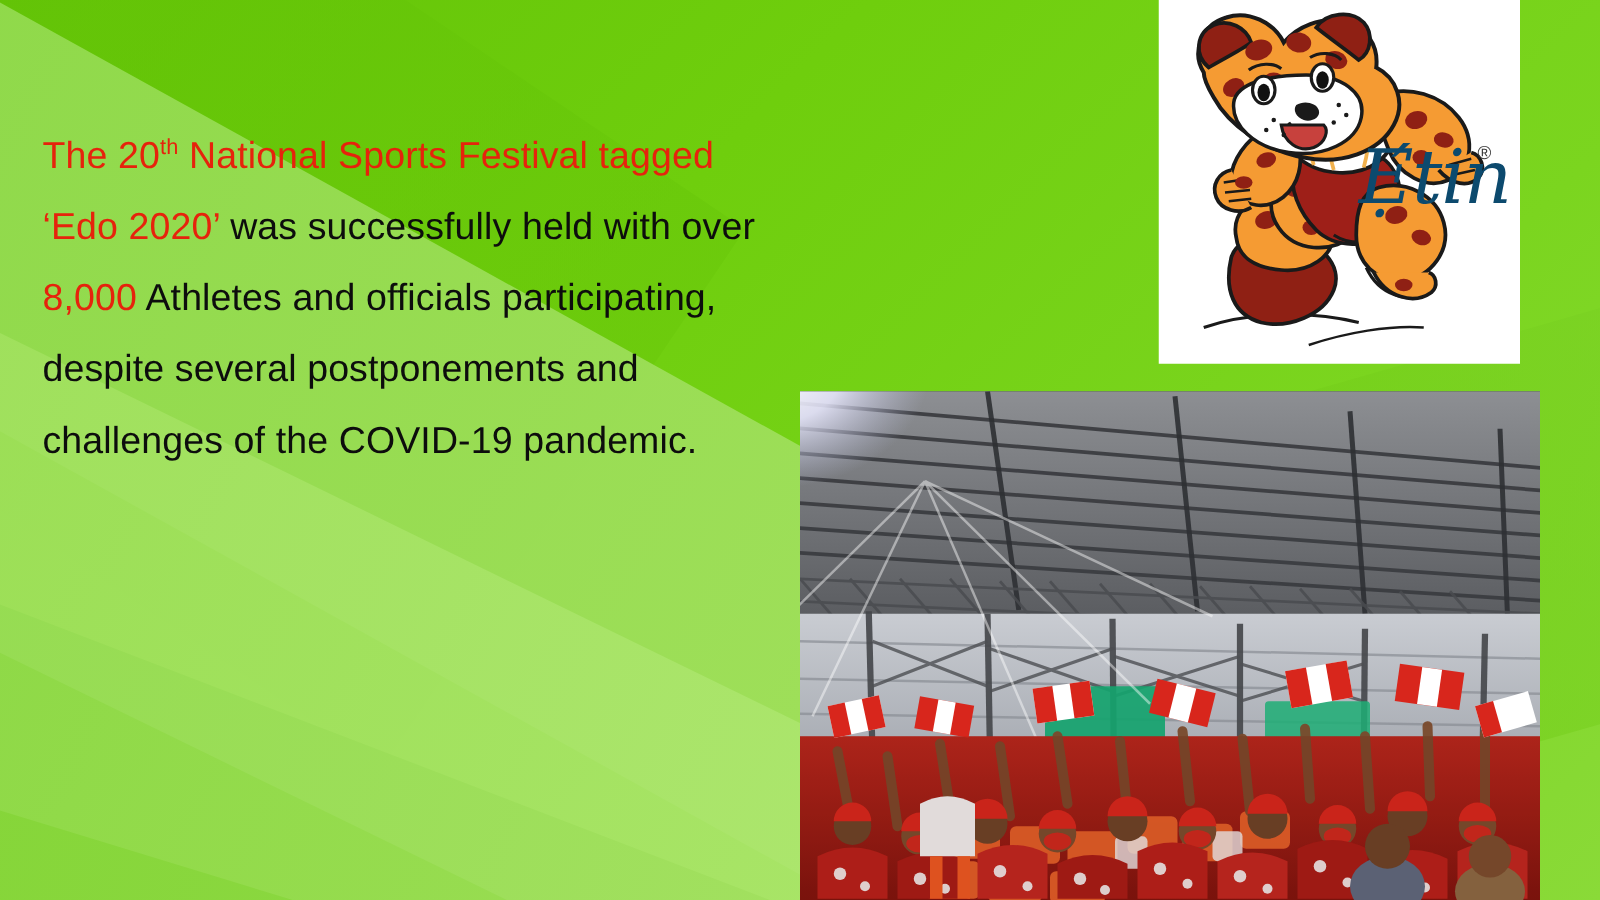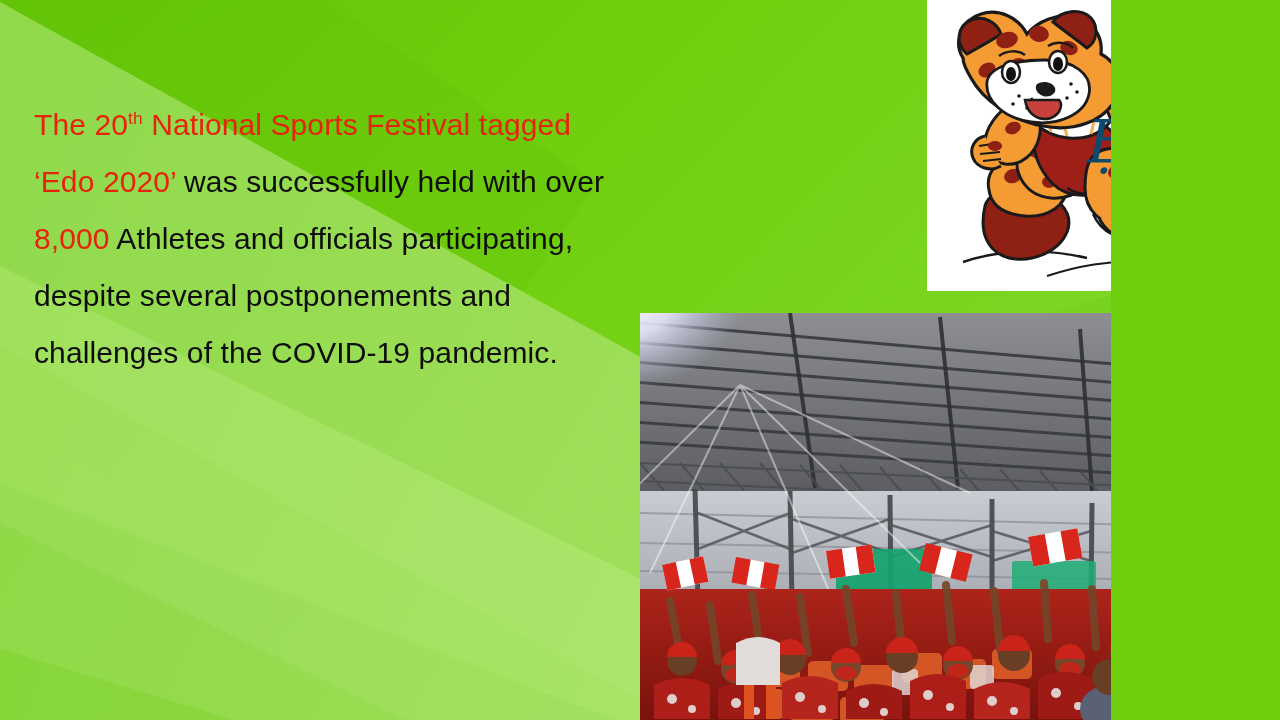--- a/index.html
+++ b/index.html
@@ -2,21 +2,21 @@
 <html><head>
 <meta charset="utf-8">
 <style>
   html,body{margin:0;padding:0;}
   body{
     width:1280px;height:720px;overflow:hidden;
     font-family:"Liberation Sans", sans-serif;
     background:#6fce0d;
   }
   #slide{
-    position:relative;width:1111px;height:720px;overflow:hidden;
+    position:relative;width:1280px;height:720px;overflow:hidden;
     background:linear-gradient(135deg,#63c307 0%,#6fce0d 35%,#7bd51f 70%,#8ada38 100%);
   }
 
   
   .band{position:absolute;pointer-events:none;}
   .b1{left:-220px;top:-120px;width:1500px;height:300px;
       background:linear-gradient(90deg,#8ed94a,#a7e263);
       transform:rotate(29deg);transform-origin:left top;opacity:.95;}
   .b2{left:-300px;top:120px;width:1700px;height:230px;
       background:linear-gradient(90deg,#9cdf57,#b6ea7b);

